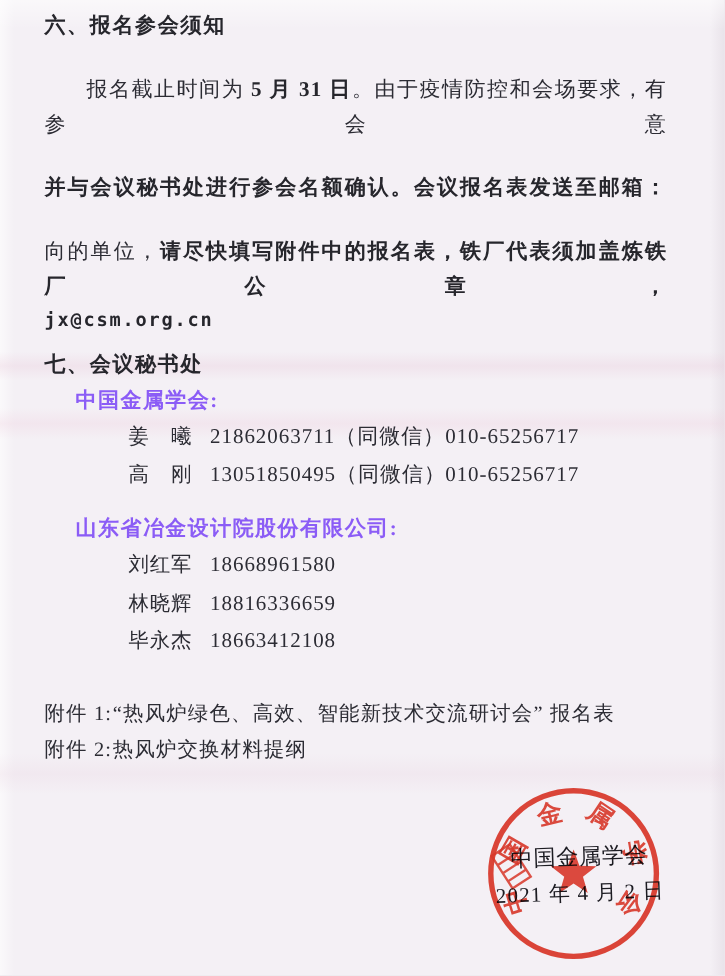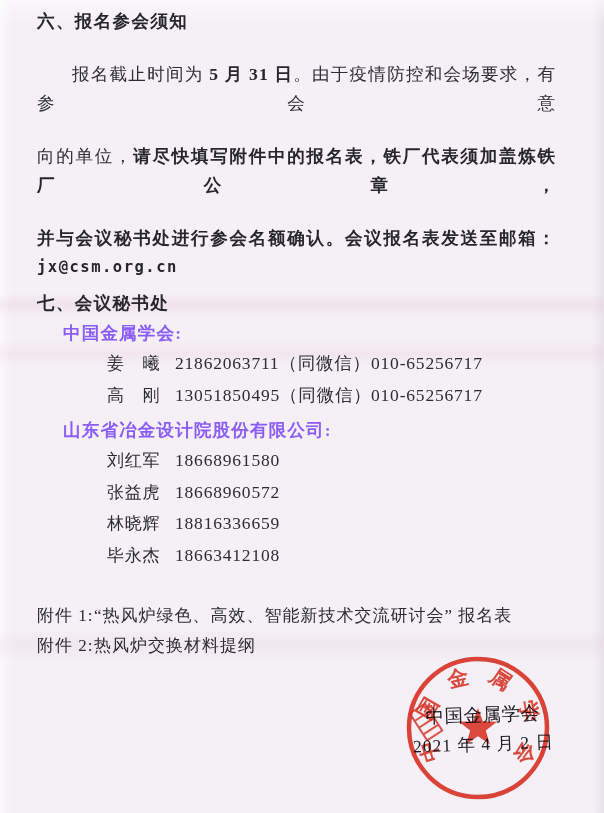--- a/index.html
+++ b/index.html
@@ -31,21 +31,21 @@
   .hang{margin-left:-29px;margin-right:-6px;}
   .email-line{font-family:"DejaVu Sans Mono","Liberation Mono",monospace;font-weight:bold;font-size:15.5px;letter-spacing:1.5px;line-height:29px;color:#26262c;}
 
   .sec7{margin-top:6px;}
   .org{font-weight:bold;font-size:17.5px;letter-spacing:1.2px;line-height:30px;color:#8b5cf6;padding-left:26px;}
   .crow{font-size:17px;letter-spacing:.8px;line-height:31.5px;padding-left:70px;white-space:nowrap;}
   .c-name{display:inline-block;width:68px;}
   .c-phone{display:inline-block;width:196px;font-size:17.5px;}
   .c-tel{display:inline-block;font-size:17.5px;}
   .erow{padding-left:138px;}
-  .g2{margin-top:4px;}
+  .g2{margin-top:14px;}
 
   .atts{margin-top:30px;}
   .att{font-size:17px;letter-spacing:1px;line-height:30px;}
   .att-label{display:inline-block;width:57px;}
 
   .seal{position:absolute;left:393px;top:643px;width:170px;height:170px;mix-blend-mode:multiply;}
   .seal svg{display:block;}
   .seal-caption{
     position:absolute;left:403px;top:704px;width:160px;text-align:center;
     transform:rotate(-2deg);color:#1d1d23;mix-blend-mode:multiply;
@@ -62,25 +62,25 @@
   <div class="artifact band2"></div>
   <div class="artifact band3"></div>
 
   <div class="content">
 
     <div class="h">六、报名参会须知</div>
 
     <div class="bl just" style="text-indent:2em;">
       <span>报名截止时间为 </span><span class="b">5 月 31 日</span><span>。由于疫情防控和会场要求，有参会意</span>
     </div>
+    <div class="bl just b">
+      <span>并与会议秘书处进行参会名额确认。会议报名表发送至邮箱：</span>
+    </div>
     <div class="bl just">
       <span>向的单位，</span><span class="b">请尽快填写附件中的报名表，铁厂代表须加盖炼铁厂公章，</span>
-    </div>
-    <div class="bl just b">
-      <span>并与会议秘书处进行参会名额确认。会议报名表发送至邮箱：</span>
     </div>
     <div class="email-line">jx@csm.org.cn</div>
 
 
     <div class="sec7">
       <div class="h">七、会议秘书处</div>
 
       <div>
         <div class="org">中国金属学会:</div>
         <div class="crow">
@@ -88,23 +88,20 @@
         </div>
         <div class="crow">
           <span class="c-name">高　刚</span><span class="c-phone">13051850495（同微信）</span><span class="c-tel">010-65256717</span>
         </div>
       </div>
 
       <div class="g2">
         <div class="org">山东省冶金设计院股份有限公司:</div>
         <div class="crow">
           <span class="c-name">刘红军</span><span class="c-phone">18668961580</span>
-        </div>
-        <div class="crow">
-          <span class="c-name">张益虎</span><span class="c-phone">18668960572</span>
         </div>
       </div>
 
       <div>
         <div class="crow">
           <span class="c-name">林晓辉</span><span class="c-phone">18816336659</span>
         </div>
         <div class="crow">
           <span class="c-name">毕永杰</span><span class="c-phone">18663412108</span>
         </div>

